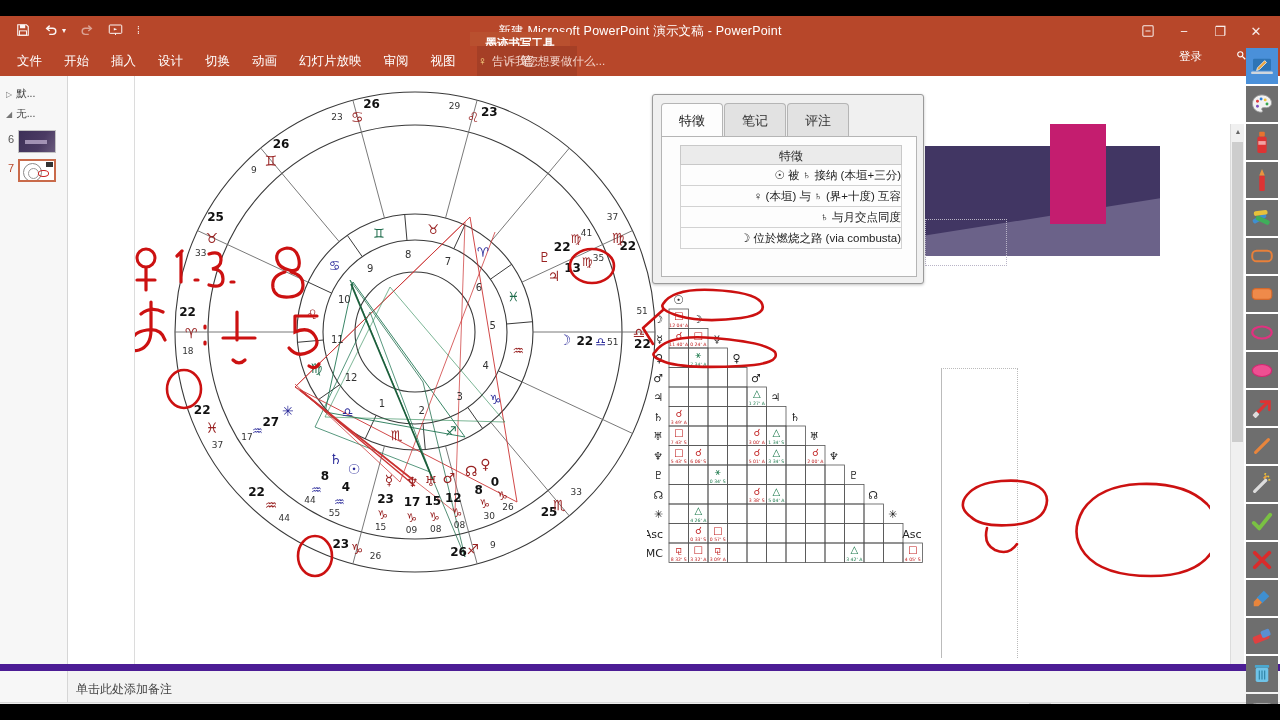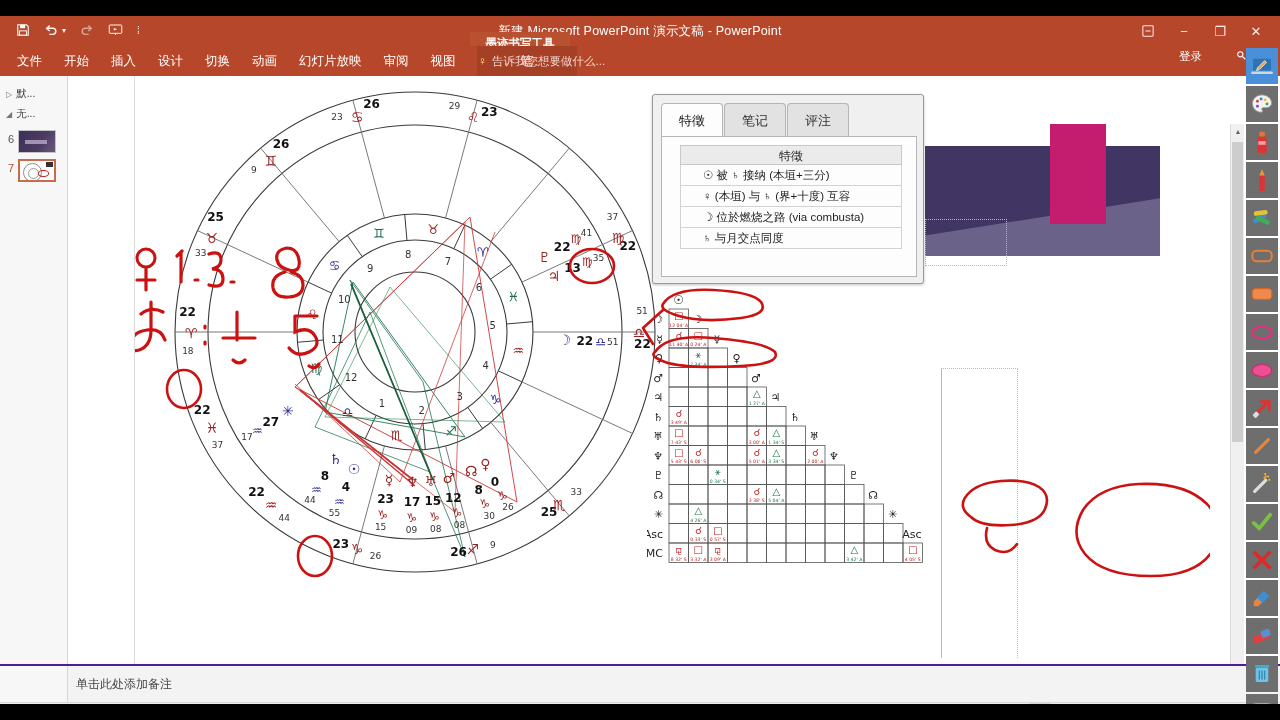--- a/index.html
+++ b/index.html
@@ -129,34 +129,34 @@
     position:absolute; left:8px; top:41px; width:256px; height:141px;
     background:#fdfdfd; border:1px solid #b5b5b5;
   }
   .feat-table { position:absolute; left:18px; top:8px; width:222px; }
   .feat-head {
     height:20px; line-height:20px; text-align:center; font-size:12px;
     background:#ebebeb; border:1px solid #c8c8c8; color:#222;
   }
   .feat-row {
     height:21px; line-height:21px; font-size:11.5px; color:#222;
-    border:1px solid #d2d2d2; border-top:none; padding-left:22px;
-    white-space:nowrap; overflow:hidden;
+    border:1px solid #d2d2d2; border-top:none; padding-left:5px;
+    white-space:nowrap; overflow:hidden;text-align:right;
   }
 
   
   .aspgrid { position:absolute; left:512px; top:215px; width:300px; height:300px; }
 
   
   .ink { position:absolute; inset:0; pointer-events:none; }
 
   
   .notespane {
     position:absolute; left:0; top:648px; width:1280px; height:38px;
-    background:#f3f3f3; border-top:2px solid #4c1d95;padding-left:45px;
+    background:#f3f3f3; border-top:7px solid #4c1d95;padding-left:45px;
   }
   .notes-gutter { position:absolute; left:0; top:0; width:68px; height:38px; background:#f7f7f7; border-right:1px solid #d6d6d6;}
   .notes-text { position:absolute; left:76px; top:10px; font-size:12px; color:#444; }
 
   
   .statusbar {
     position:absolute; left:0; top:686px; width:1280px; height:18px;
     background:#ededed; border-top:1px solid #d8d8d8;
     font-size:10.5px; color:#333;
   }
@@ -667,22 +667,22 @@
             <div class="dlg-tabs">
               <div class="dlg-tab active">特徵</div>
               <div class="dlg-tab">笔记</div>
               <div class="dlg-tab">评注</div>
             </div>
             <div class="dlg-body">
               <div class="feat-table">
                 <div class="feat-head">特徵</div>
                 <div class="feat-row">☉ 被 ♄ 接纳 (本垣+三分)</div>
                 <div class="feat-row">♀ (本垣) 与 ♄ (界+十度) 互容</div>
+                <div class="feat-row">♄ 与月交点同度</div>
                 <div class="feat-row">☽ 位於燃烧之路 (via combusta)</div>
-                <div class="feat-row">♄ 与月交点同度</div>
               </div>
             </div>
           </div>
 
           <svg class="ink" width="1076" height="588" viewBox="0 0 1076 588">
             <g fill="none" stroke="#cc1111" stroke-width="2.6" stroke-linecap="round" stroke-linejoin="round">
 
               <ellipse cx="49" cy="313" rx="17" ry="19"></ellipse>
 
               <ellipse cx="457" cy="190" rx="22" ry="17"></ellipse>

